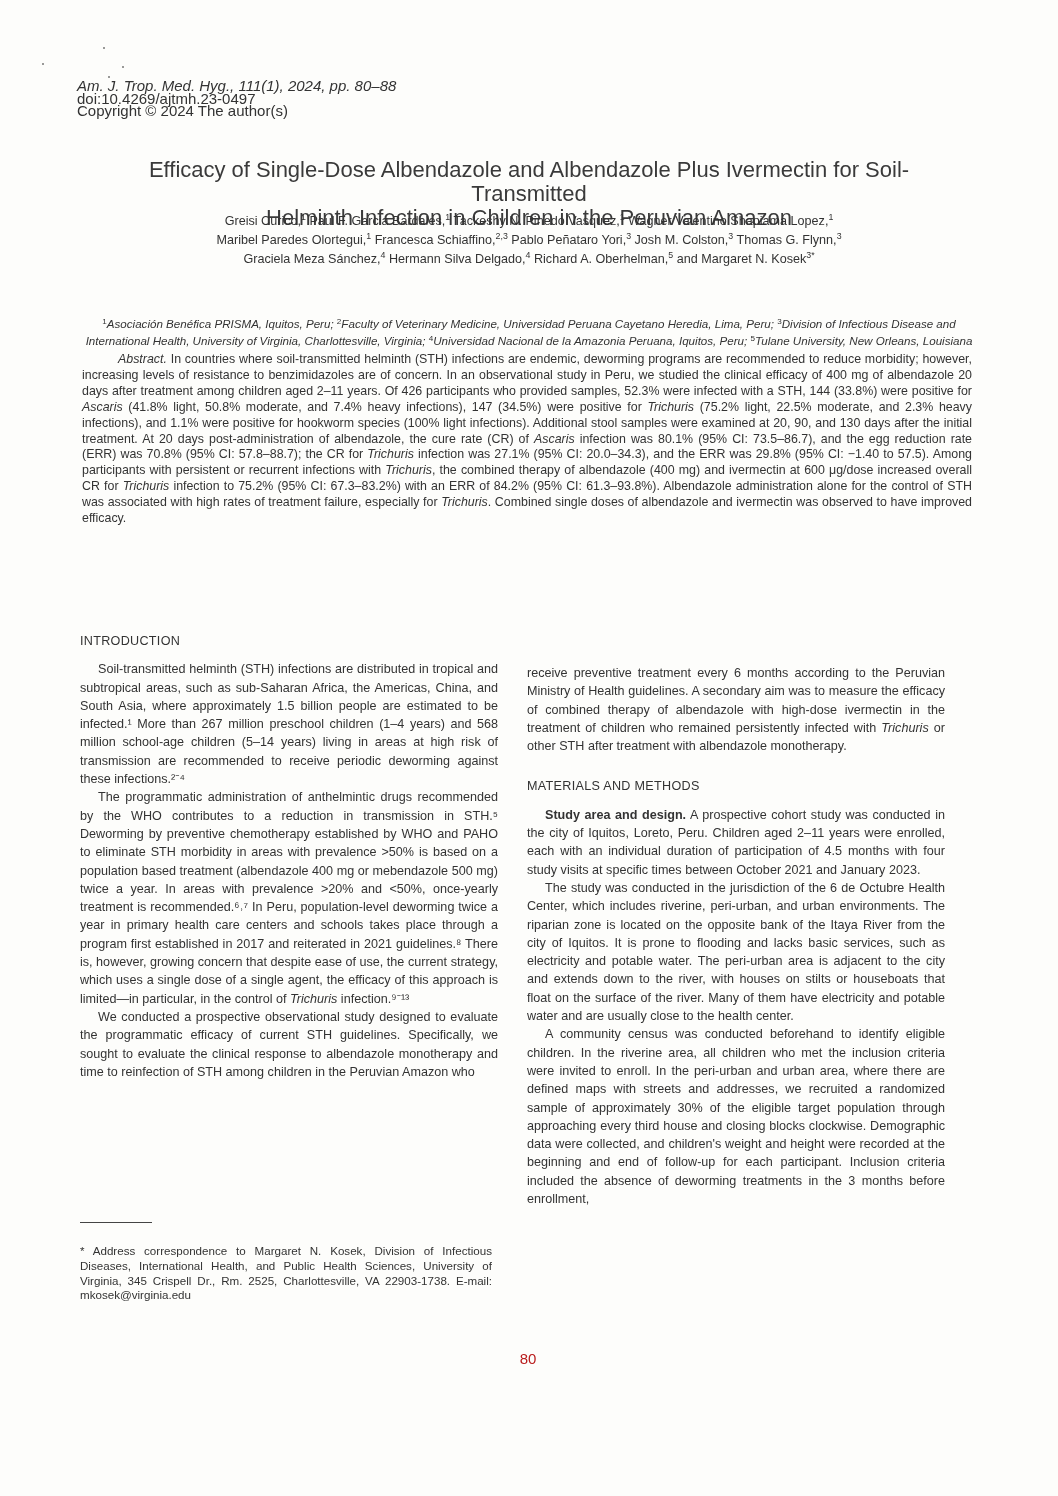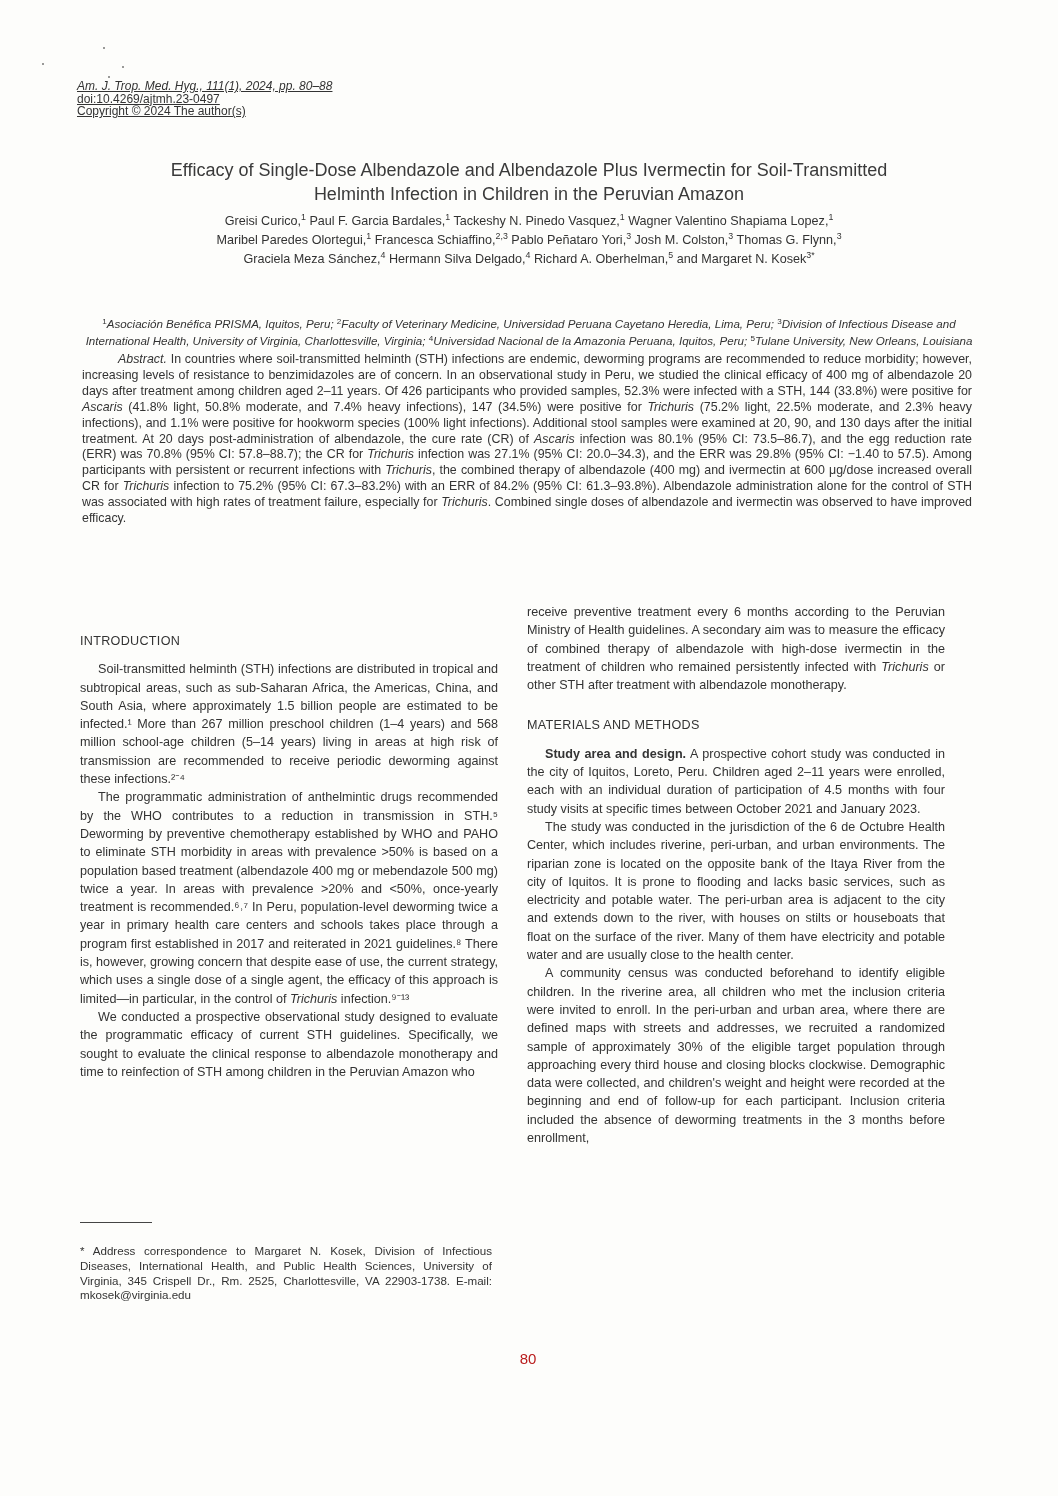--- a/index.html
+++ b/index.html
@@ -2,44 +2,44 @@
 <html><head>
 <meta charset="utf-8">
 <style>
   html, body { margin: 0; padding: 0; background: #ffffff; }
   body {
     width: 1058px; height: 1496px; position: relative; overflow: hidden;
     font-family: "Liberation Sans", sans-serif; color: #2b2b2b;
   }
   .page { position: absolute; inset: 0; background: #fdfdfb; }
   .speck { position: absolute; width: 2px; height: 2px; background: #777; border-radius: 50%; }
-  .journal { position: absolute; left: 77px; top: 80px; font-size: 12px; line-height: 12.5px; color: #333; text-decoration: underline; }
+  .journal { position: absolute; left: 77px; top: 80px; font-size: 15px; line-height: 12.5px; color: #333; }
   .journal .j { font-style: italic; }
   .title {
     position: absolute; left: 100px; top: 158px; width: 858px; text-align: center;
-    font-size: 18px; line-height: 24px; color: #3a3a3a;
+    font-size: 22px; line-height: 24px; color: #3a3a3a;
   }
   .authors {
     position: absolute; left: 100px; top: 212px; width: 858px; text-align: center;
     font-size: 12.6px; line-height: 19px; color: #333;
   }
   .affil {
     position: absolute; left: 78px; top: 279px; width: 902px; text-align: center;
     font-size: 11.6px; line-height: 16.5px; font-style: italic; color: #333; margin-top: 37px;
   }
   sup { font-size: 0.7em; line-height: 0; vertical-align: 0.55em; font-style: normal; }
   .abstract {
     position: absolute; left: 82px; top: 352px; width: 890px;
     font-size: 12.4px; line-height: 15.9px; text-align: justify; color: #333;
     text-indent: 36px;
   }
   .abstract .lead { font-style: italic; }
   .col { position: absolute; width: 418px; font-size: 12.6px; line-height: 18.3px; color: #333; text-align: justify; }
   .col.left { left: 80px; top: 632px; }
-  .col.right { left: 527px; top: 603px; }
+  .col.right { left: 527px; top: 664px; }
   .heading { text-align: left; letter-spacing: 0.3px; margin: 0 0 10px 0; font-size: 12.6px; }
   .col p { margin: 0; text-indent: 18px; }
   .col p.noind { text-indent: 0; }
   .runin { font-weight: bold; }
   .footrule { position: absolute; left: 80px; top: 1222px; width: 72px; border-top: 1px solid #444; }
   .footnote {
     position: absolute; left: 80px; top: 1244px; width: 412px;
     font-size: 11.6px; line-height: 14.8px; color: #333; text-align: justify;
   }
   .pagenum { position: absolute; left: 498px; top: 1350px; width: 60px; text-align: center; font-size: 15px; color: #b91c1c; }

